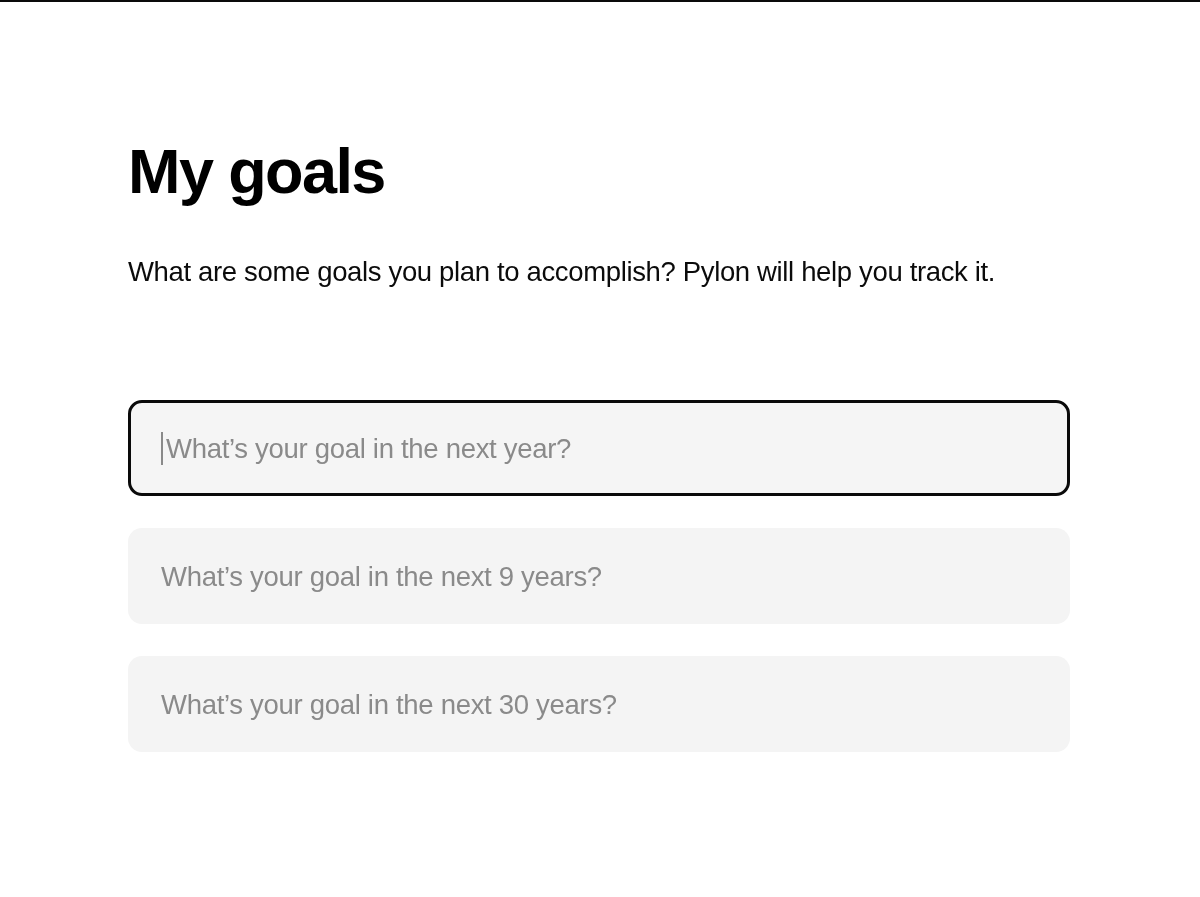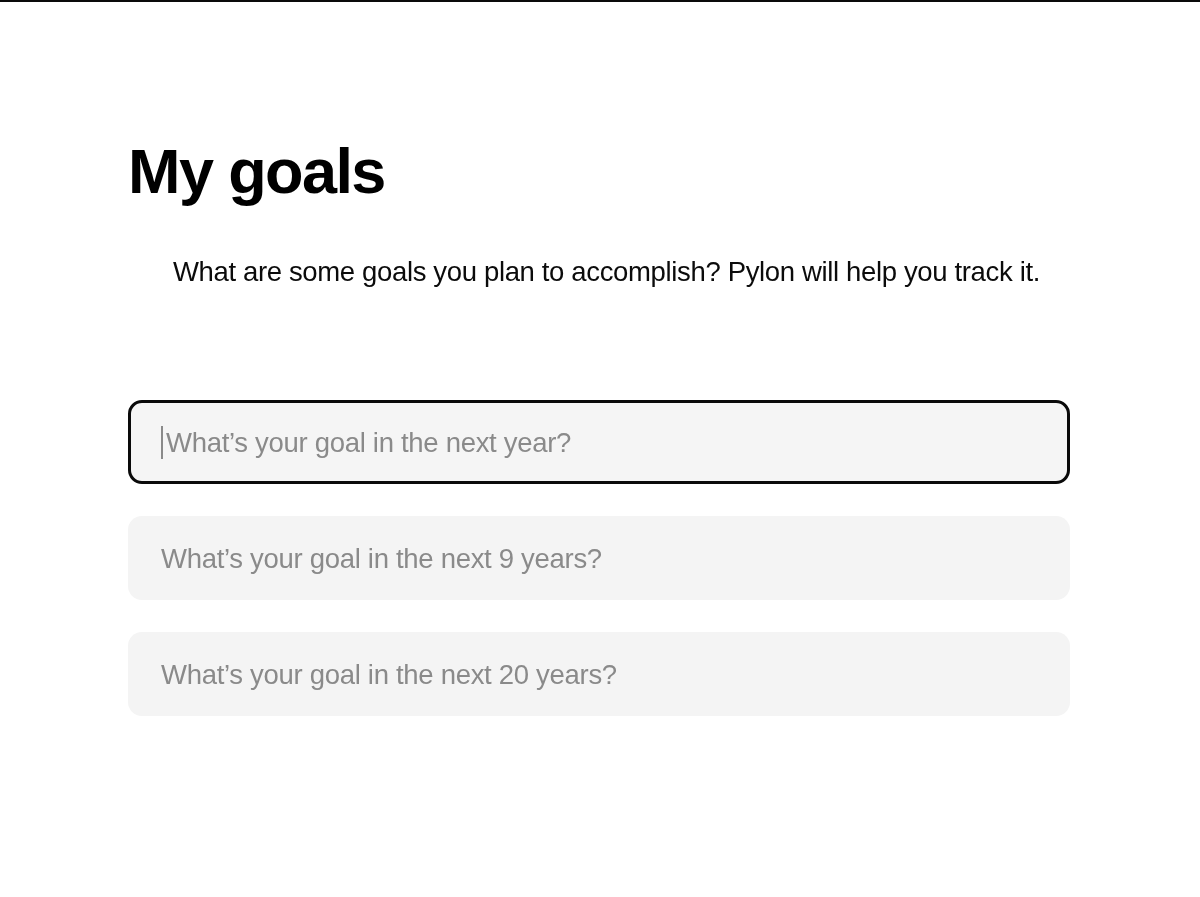--- a/index.html
+++ b/index.html
@@ -53,35 +53,34 @@
     position: absolute;
     left: 128px;
     top: 248px;
     width: 912px;
     margin: 0;
     font-size: 27.5px;
     line-height: 48px;
     font-weight: 400;
     letter-spacing: -0.35px;
     color: #0b0b0b;
-    text-align: right;
   }
 
   .goal-list {
     position: absolute;
     left: 128px;
     top: 400px;
     width: 942px;
   }
 
   .goal-field {
     position: relative;
     box-sizing: border-box;
     width: 942px;
-    height: 84px;
+    height: 96px;
     border-radius: 14px;
     background: #f4f4f4;
     border: 3px solid transparent;
     display: flex;
     align-items: center;
     padding: 0 30px;
     margin-bottom: 32px;
     cursor: text;
     user-select: none;
   }
@@ -129,17 +128,17 @@
     <div class="goal-field is-focused">
       <span class="goal-caret"></span>
       <span class="goal-placeholder">What’s your goal in the next year?</span>
     </div>
 
     <div class="goal-field">
       <span class="goal-placeholder">What’s your goal in the next 9 years?</span>
     </div>
 
     <div class="goal-field">
-      <span class="goal-placeholder">What’s your goal in the next 20 years?</span>
+      <span class="goal-placeholder">What’s your goal in the next 30 years?</span>
     </div>
 
   </div>
 </div>
 
 </body></html>

